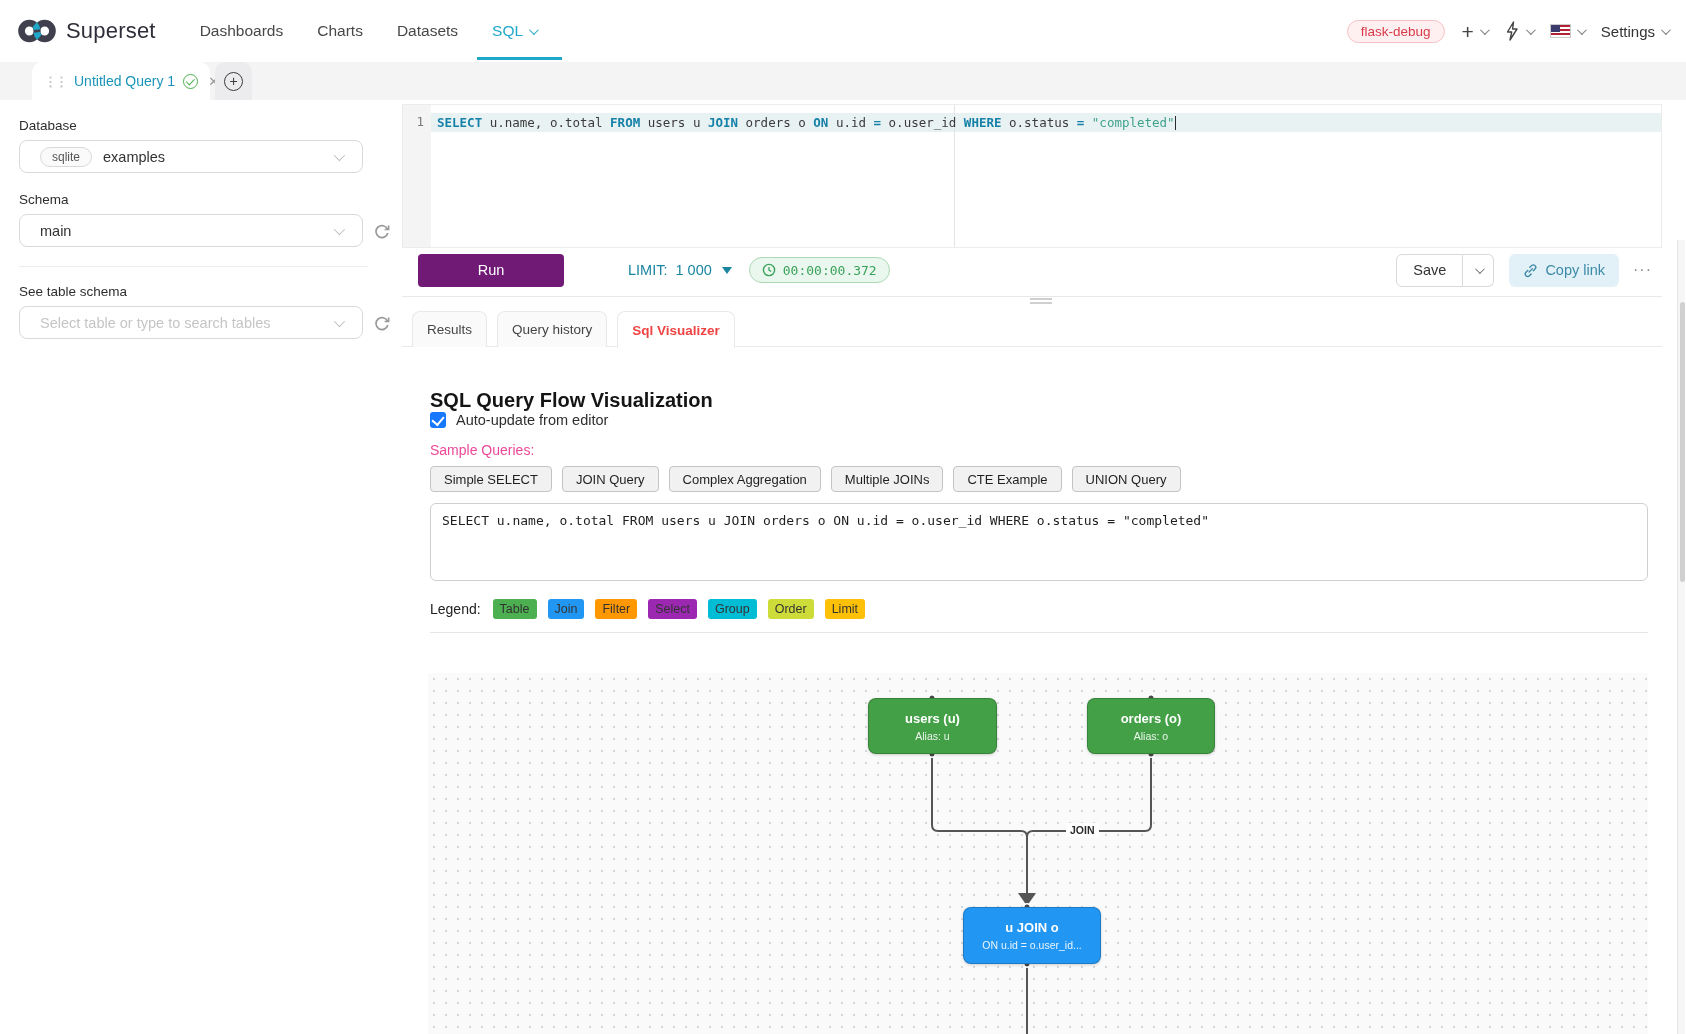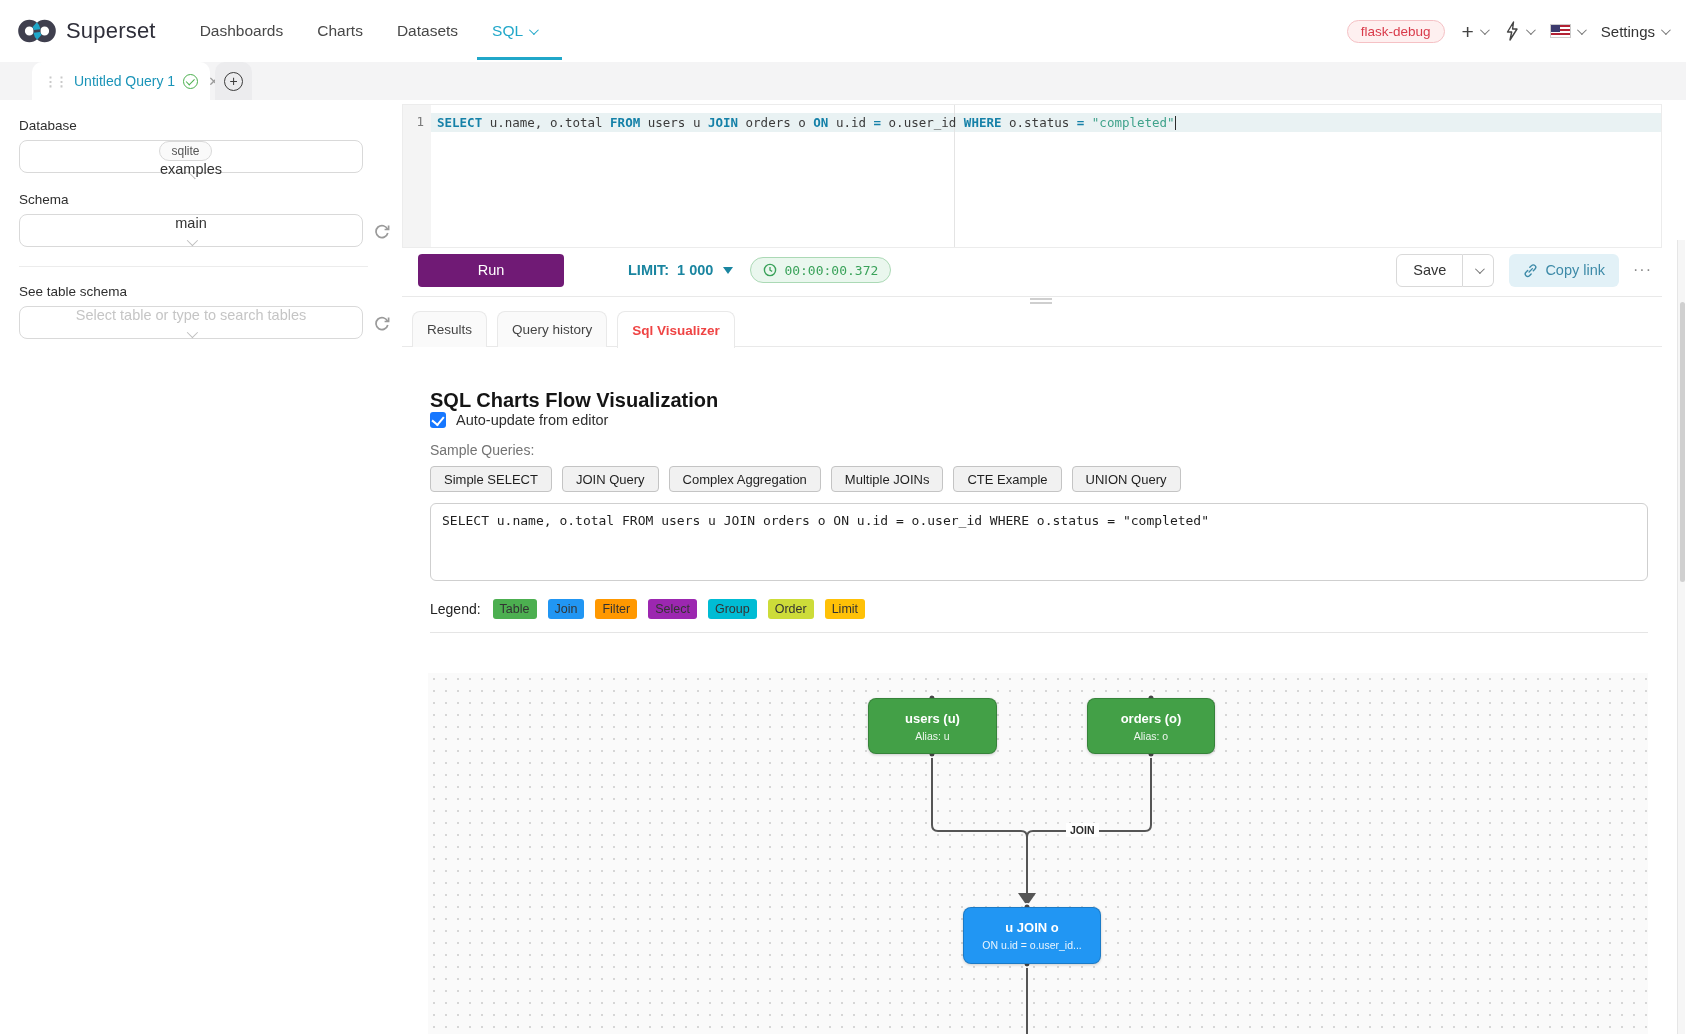--- a/index.html
+++ b/index.html
@@ -47,21 +47,21 @@
   .add-tab { margin-left:5px; width:37px; height:38px; background:#ececee;
     border-radius:10px 10px 0 0; display:flex; align-items:center; justify-content:center; cursor:pointer; }
   .add-circle { width:19px; height:19px; border:1.6px solid #3c3c3c; border-radius:50%;
     display:flex; align-items:center; justify-content:center; font-size:14px; color:#3c3c3c; line-height:0; }
 
   
   .sidebar { position:absolute; left:0; top:100px; width:402px; height:934px; background:#fff; padding:18px 0 0 19px; }
   .sb-label { font-size:13.5px; color:#2e2e2e; margin-bottom:7px; }
   .sb-row { display:flex; align-items:center; gap:9px; margin-bottom:19px; }
   .sb-select { width:344px; height:33px; border:1px solid #d9d9d9; border-radius:8px;
-    display:flex; align-items:center; padding:0 20px; font-size:14.5px; color:#333; background:#fff; cursor:pointer;flex-direction:column; }
+    display:flex; align-items:center; padding:0 20px; font-size:14.5px; color:#333; background:#fff; cursor:pointer; }
   .sb-select .grow { flex:1; }
   .engine-pill { border:1px solid #d9d9d9; background:#fafafa; border-radius:11px;
     font-size:12px; color:#555; padding:2px 11px; margin-right:11px; }
   .sel-chev { width:8px; height:8px; border-right:1.6px solid #bfbfbf; border-bottom:1.6px solid #bfbfbf;
     transform:rotate(45deg) translateY(-2px); }
   .placeholder { color:#c5c5c5; }
   .sb-divider { border-top:1px solid #ececec; width:349px; margin:0 0 17px 0; }
   .refresh-btn { width:20px; height:20px; cursor:pointer; flex:0 0 auto; }
 
   
@@ -84,21 +84,21 @@
   .tk-pl { color:#3b3b3b; }
   .tk-op { color:#1581a8; font-weight:700; }
   .tk-str { color:#3fa28b; }
   .cursor { display:inline-block; width:1.5px; height:14px; background:#2b2b2b; vertical-align:text-bottom; }
 
   .toolbar { position:absolute; left:0; top:150px; width:1260px; height:40px;
     display:flex; align-items:center; padding:0 10px 0 16px; }
   .run-btn { width:146px; height:33px; border:none; border-radius:4px; color:#fff;
     font-size:14.5px; font-family:inherit; cursor:pointer; }
   .limit-group { margin-left:64px; display:flex; align-items:center; gap:8px;
-    color:#1a85a0; font-size:14.5px; font-weight:700; cursor:pointer; }
+    color:#1a85a0; font-size:14.5px; font-weight:400; cursor:pointer; }
   .limit-caret { width:0; height:0; border-left:5.5px solid transparent; border-right:5.5px solid transparent;
     border-top:7px solid #1a85a0; margin-left:2px; }
   .timer { margin-left:17px; display:flex; align-items:center; gap:7px; height:26px;
     border:1px solid #abd9b5; background:#eaf7ee; border-radius:13px; padding:0 12px;
     font-family:"DejaVu Sans Mono", monospace; font-size:13px; }
   .tb-right { margin-left:auto; display:flex; align-items:center; }
   .save-btn { height:33px; padding:0 16px; background:#fff; border:1px solid #d9d9d9;
     border-radius:6px 0 0 6px; font-size:14.5px; color:#333; font-family:inherit; cursor:pointer; }
   .save-caret-btn { height:33px; width:31px; background:#fff; border:1px solid #d9d9d9; border-left:none;
     border-radius:0 6px 6px 0; display:flex; align-items:center; justify-content:center; cursor:pointer; }
@@ -119,21 +119,21 @@
   .stab.active { background:#fff; color:#ef4444; font-weight:600; position:relative; z-index:1;
     height:37px; }
 
   .viz { position:absolute; left:0; top:247px; width:1260px; height:687px; padding:42px 14px 0 28px; }
   .viz-title { font-size:20px; font-weight:700; color:#141414; }
   .chk-row { display:flex; align-items:center; gap:10px; cursor:pointer; }
   .chk-box { width:16px; height:16px; border-radius:3px; position:relative; }
   .chk-box::after { content:""; position:absolute; left:4px; top:2px; width:6px; height:9px;
     border-right:2px solid #fff; border-bottom:2px solid #fff; transform:rotate(40deg); }
   .chk-label { font-size:14.5px; color:#2e2e2e; }
-  .samples-label { margin-top:14px; font-size:14px; color:#737373; }
+  .samples-label { margin-top:14px; font-size:14px; color:#ec4899; }
   .samples-row { margin-top:8px; display:flex; gap:10px; }
   .sample-btn { height:26px; padding:0 13px; background:#f1f1f1; border:1px solid #c4c4c4;
     border-radius:4px; font-size:13px; color:#1f1f1f; font-family:inherit; cursor:pointer; }
   .query-box { margin-top:11px; width:1218px; height:78px; border:1px solid #cfcfcf; border-radius:6px;
     padding:9px 11px; font-family:"DejaVu Sans Mono", monospace; font-size:13px; color:#1f1f1f;
     resize:none; outline:none; background:#fff; }
   .legend-row { margin-top:14px; display:flex; align-items:center; gap:11px; }
   .legend-label { font-size:14px; color:#222; margin-right:1px; }
   .legend-badge { font-size:12.5px; padding:2.5px 7px; border-radius:3px; line-height:1.2; }
   .viz-hr { margin-top:13px; border:none; border-top:1px solid #e5e5e5; width:1218px; }
@@ -304,21 +304,21 @@
         <i></i>
       </div>
 
     <div class="south-tabs">
       <div class="stab">Results</div>
       <div class="stab">Query history</div>
       <div class="stab active">Sql Visualizer</div>
     </div>
 
     <section class="viz">
-      <h2 class="viz-title">SQL Charts Flow Visualization</h2>
+      <h2 class="viz-title">SQL Query Flow Visualization</h2>
 
       <div class="chk-row">
         <span class="chk-box" style="background-color: rgb(22, 119, 255);"></span>
         <span class="chk-label">Auto-update from editor</span>
       </div>
 
       <div class="samples-label">Sample Queries:</div>
       <div class="samples-row">
         <button class="sample-btn">Simple SELECT</button>
         <button class="sample-btn">JOIN Query</button>

